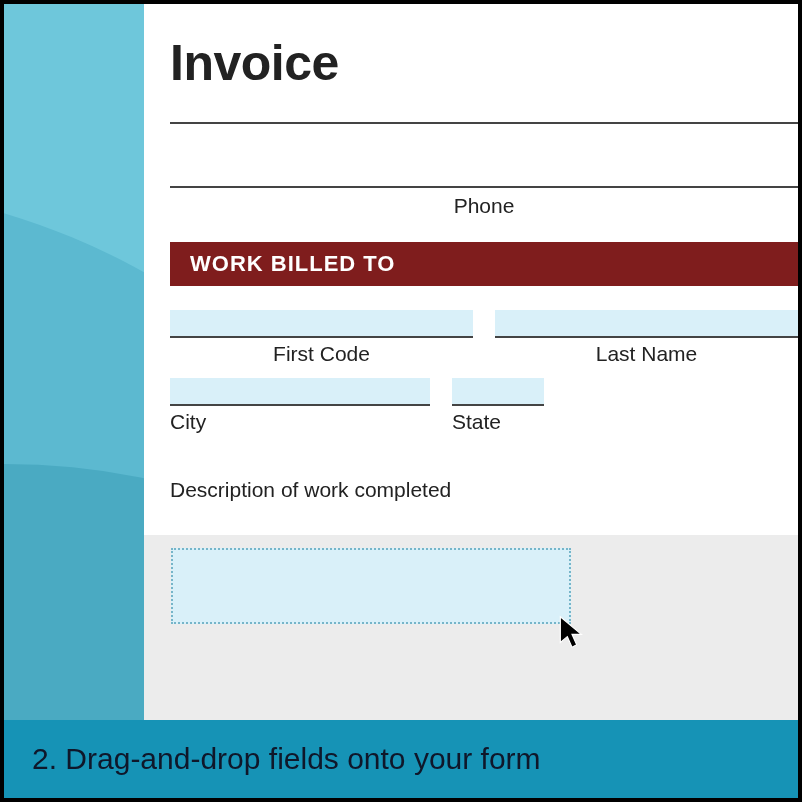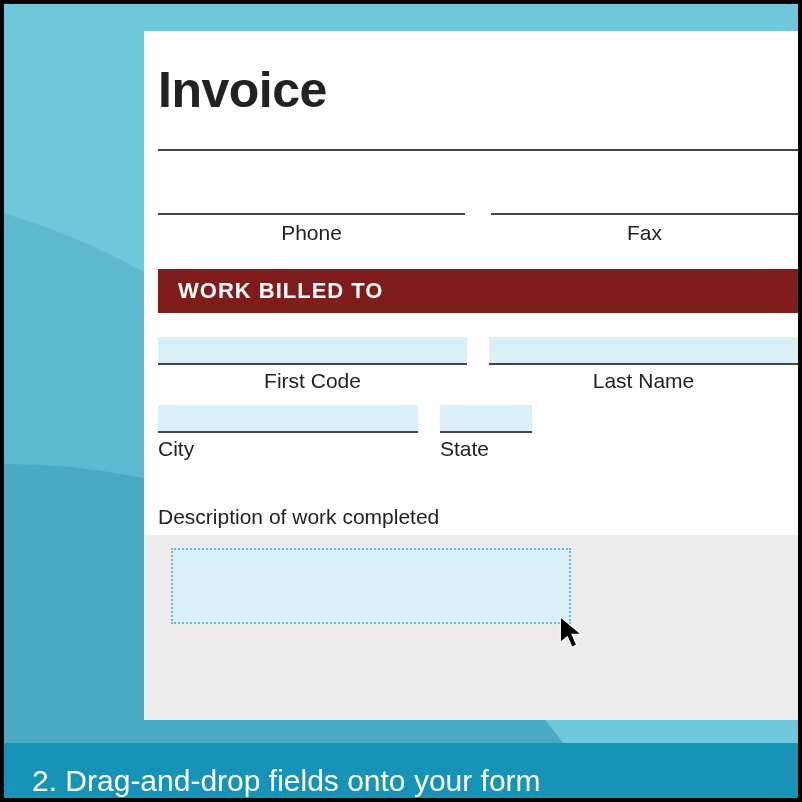--- a/index.html
+++ b/index.html
@@ -40,22 +40,21 @@
       left: -700px;
       top: 460px;
     }
     .doc {
       position: absolute;
       left: 140px;
       top: 0;
       right: 0;
       height: 556px;
       background: #fff;
-      padding: 30px 0 0 14px;
-      margin-top: 27px;
+      padding: 30px 0 0 26px;
     }
     .doc-title {
       font-size: 50px;
       font-weight: 700;
       color: #222;
       letter-spacing: -0.5px;
       margin-bottom: 30px;
     }
     .hr1 {
       border: none;
@@ -134,50 +133,46 @@
       left: 554px;
       top: 610px;
       width: 28px;
       height: 36px;
     }
     .caption-bar {
       position: absolute;
       left: 0;
       right: 0;
       bottom: 0;
-      height: 55px;
+      height: 78px;
       background: #1693b6;
-      color: #ffffff;
+      color: #0f172a;
       font-size: 30px;
       font-weight: 500;
       display: flex;
-      align-items: flex-end;
+      align-items: center;
       padding-left: 28px;
     }
   </style>
 </head>
 <body>
 
 <div class="frame">
   <div class="wave"></div>
   <div class="wave2"></div>
 
   <div class="doc">
     <div class="doc-title">Invoice</div>
     <hr class="hr1">
 
     <div class="row">
       <div class="col">
         <div class="line-field"></div>
         <span class="label">Phone</span>
       </div>
-      <div class="col">
-        <div class="line-field"></div>
-        <span class="label">Fax</span>
-      </div>
     </div>
 
     <div class="section-bar">WORK BILLED TO</div>
 
     <div class="row" style="gap:22px;">
       <div class="col">
         <div class="blue-field"></div>
         <span class="label" style="margin-top:4px; margin-bottom:12px;">First Code</span>
       </div>
       <div class="col">

